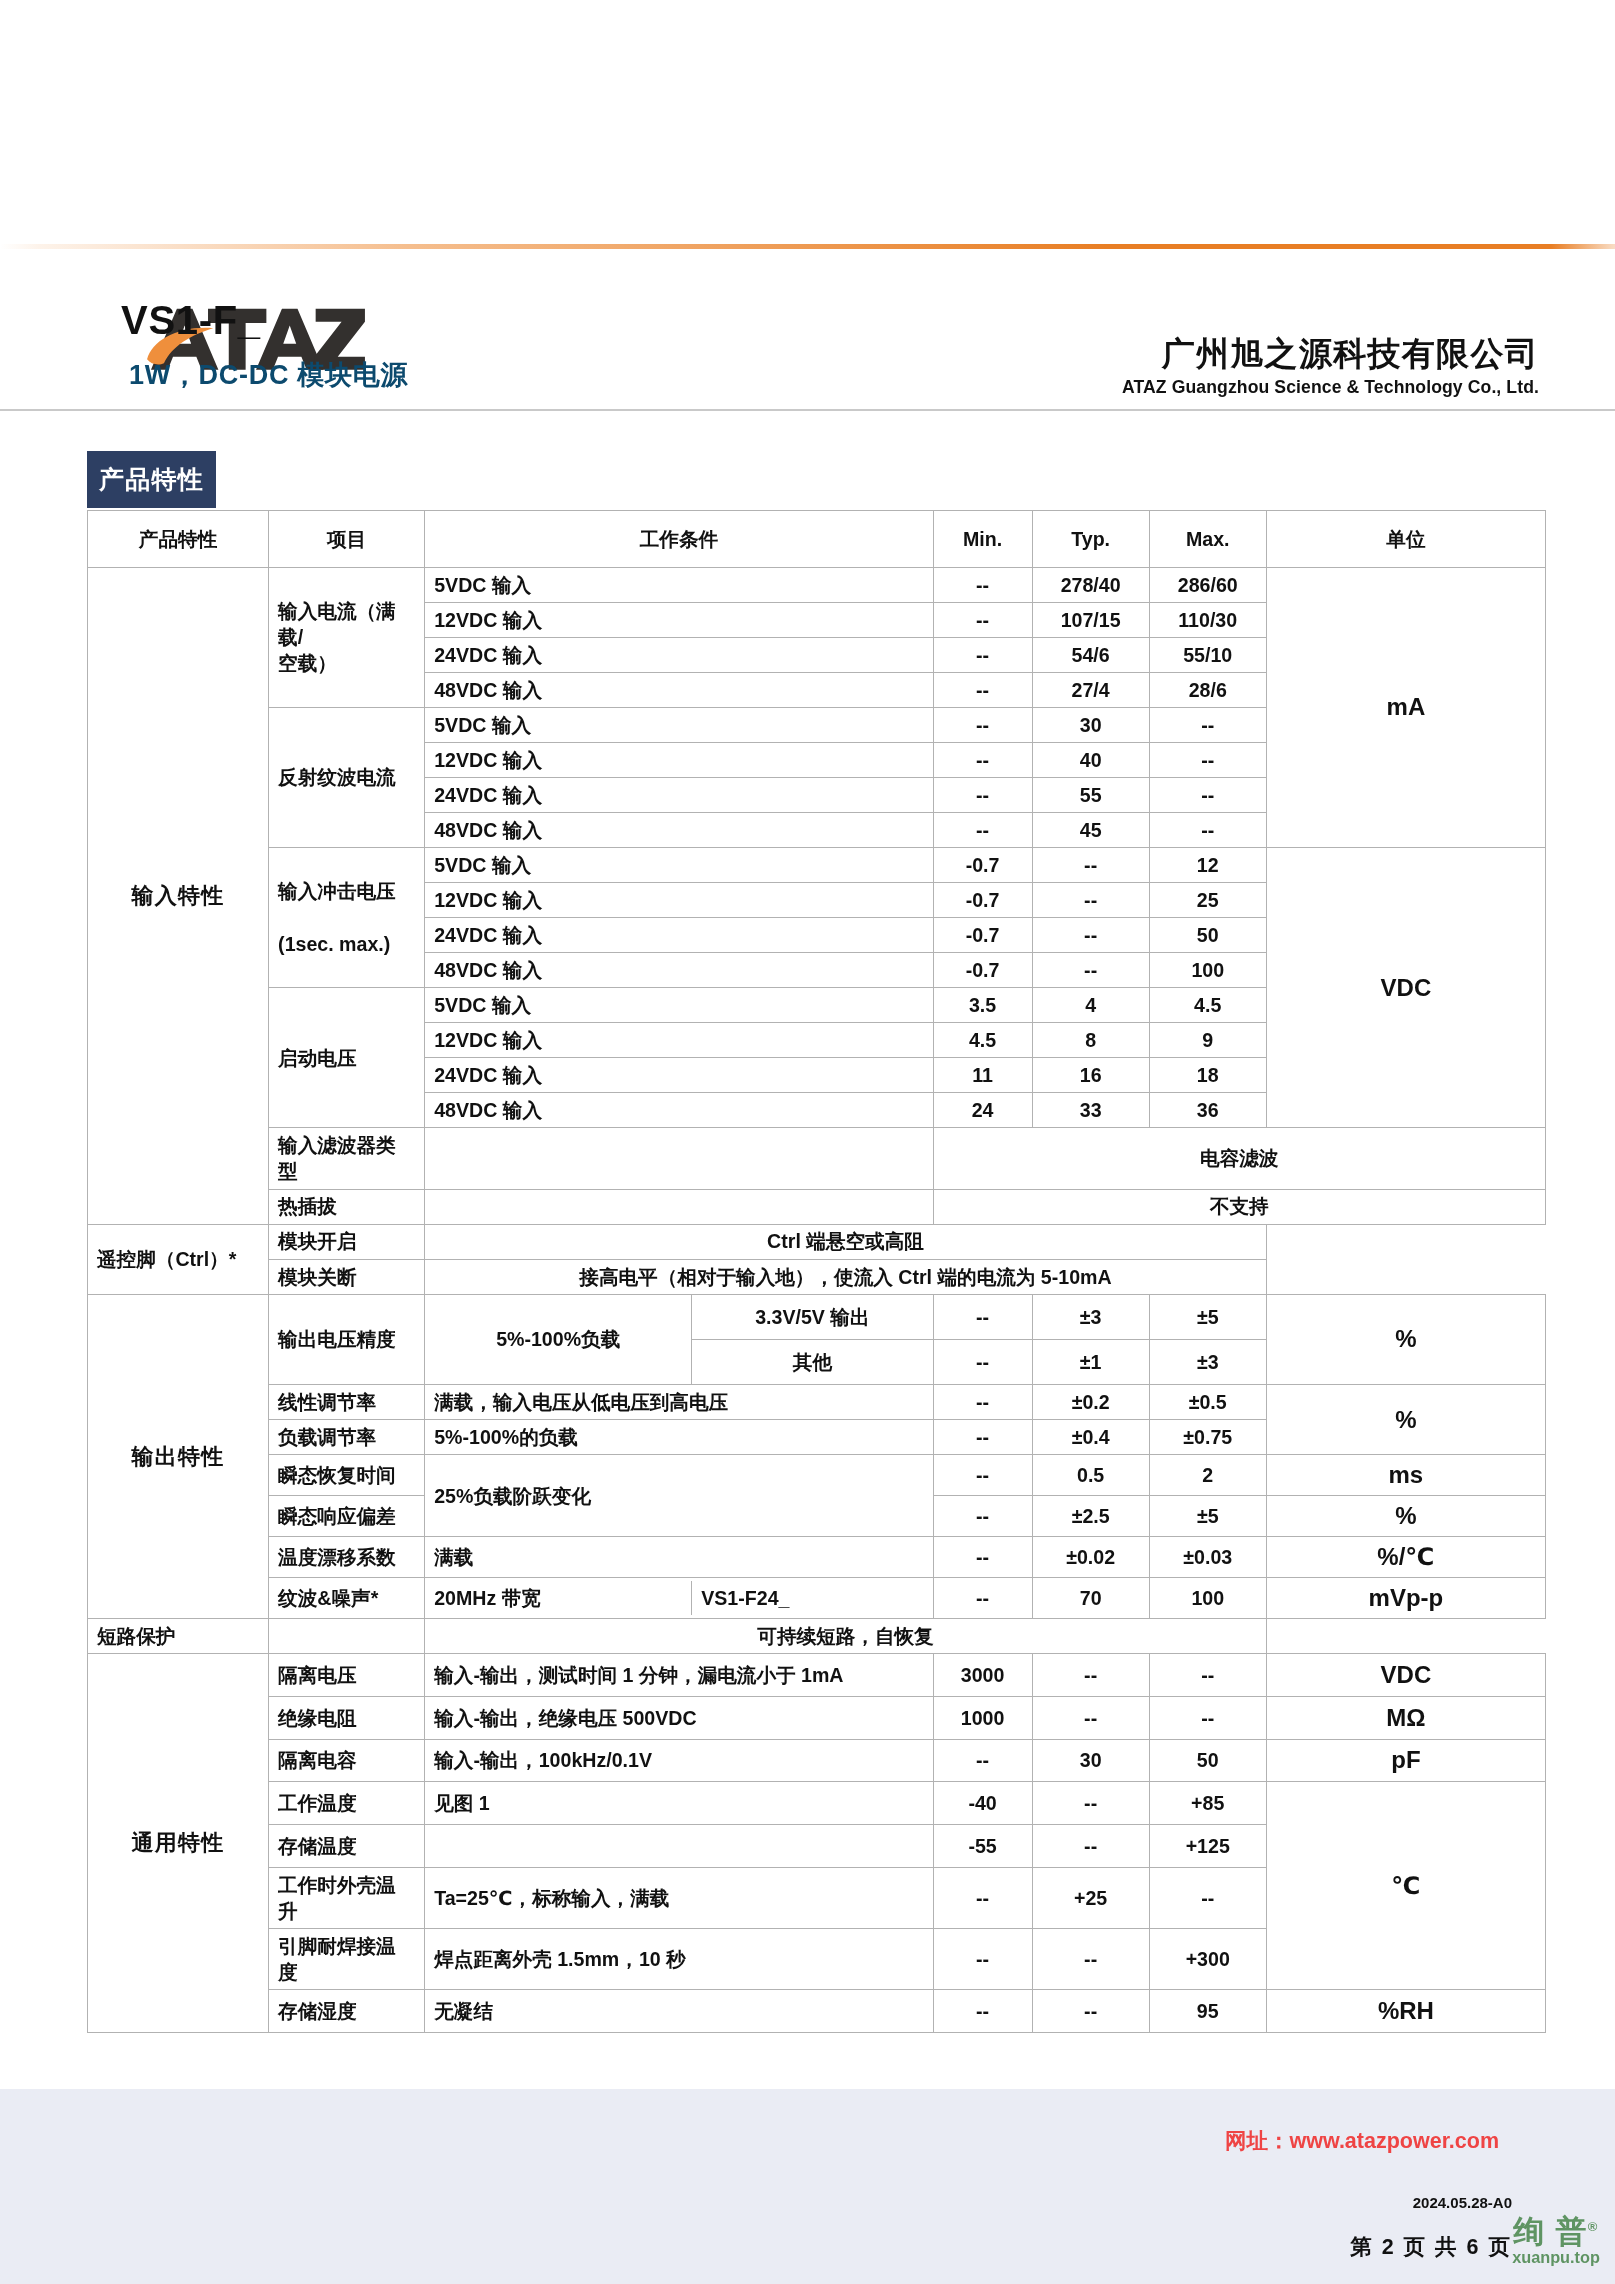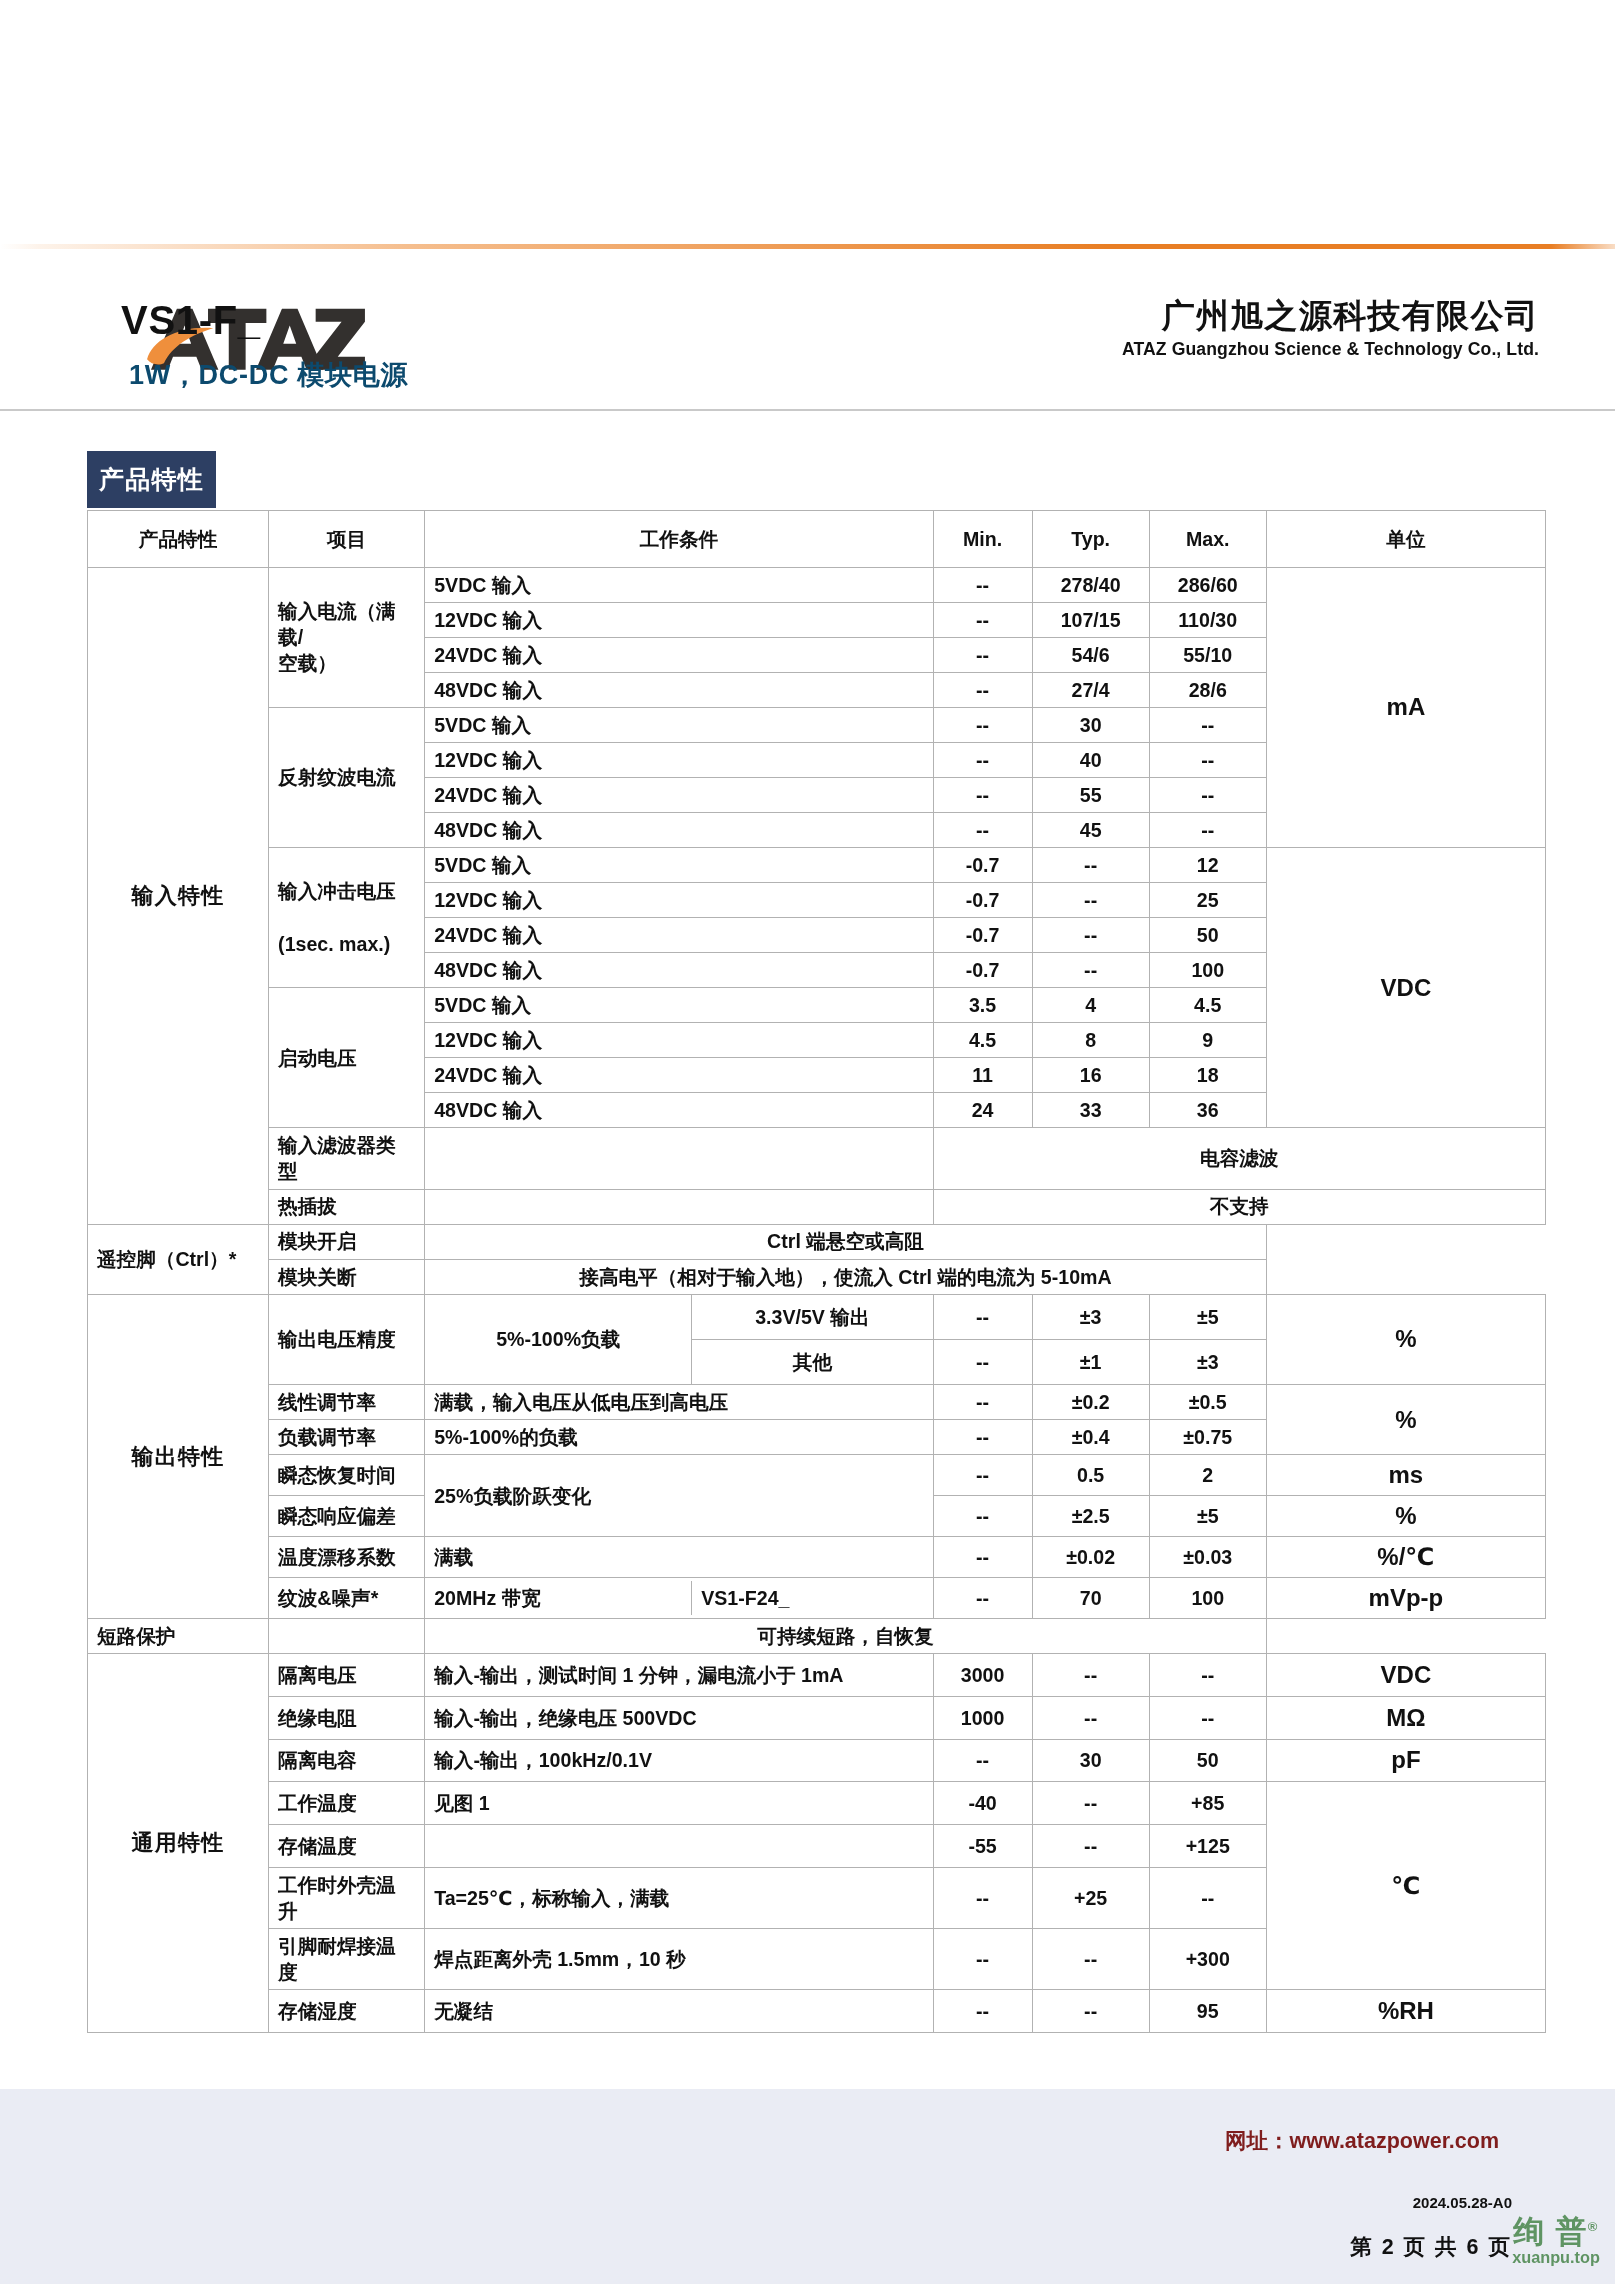--- a/index.html
+++ b/index.html
@@ -52,20 +52,21 @@
     width: 626px;
     text-align: right;
   }
   #company-cn {
     font-size: 33px;
     font-weight: bold;
     letter-spacing: 1.3px;
     line-height: 1.08;
     color: #111;
     white-space: nowrap;
+    margin-top: 38px;
   }
   #company-en {
     margin-top: 5.2px;
     font-size: 17.6px;
     font-weight: bold;
     letter-spacing: 0.1px;
     color: #111;
     white-space: nowrap;
   }
 
@@ -159,21 +160,21 @@
   .span-note { text-align: center; }
 
   
   #url-line {
     position: absolute;
     left: 0; top: 2126px;
     width: 1499px;
     text-align: right;
     font-size: 21.5px;
     font-weight: bold;
-    color: #7f1d1d;
+    color: #ef4444;
   }
   #rev-line {
     position: absolute;
     left: 0; top: 2194px;
     width: 1512px;
     text-align: right;
     font-size: 15px;
     font-weight: bold;
     color: #111;
   }

